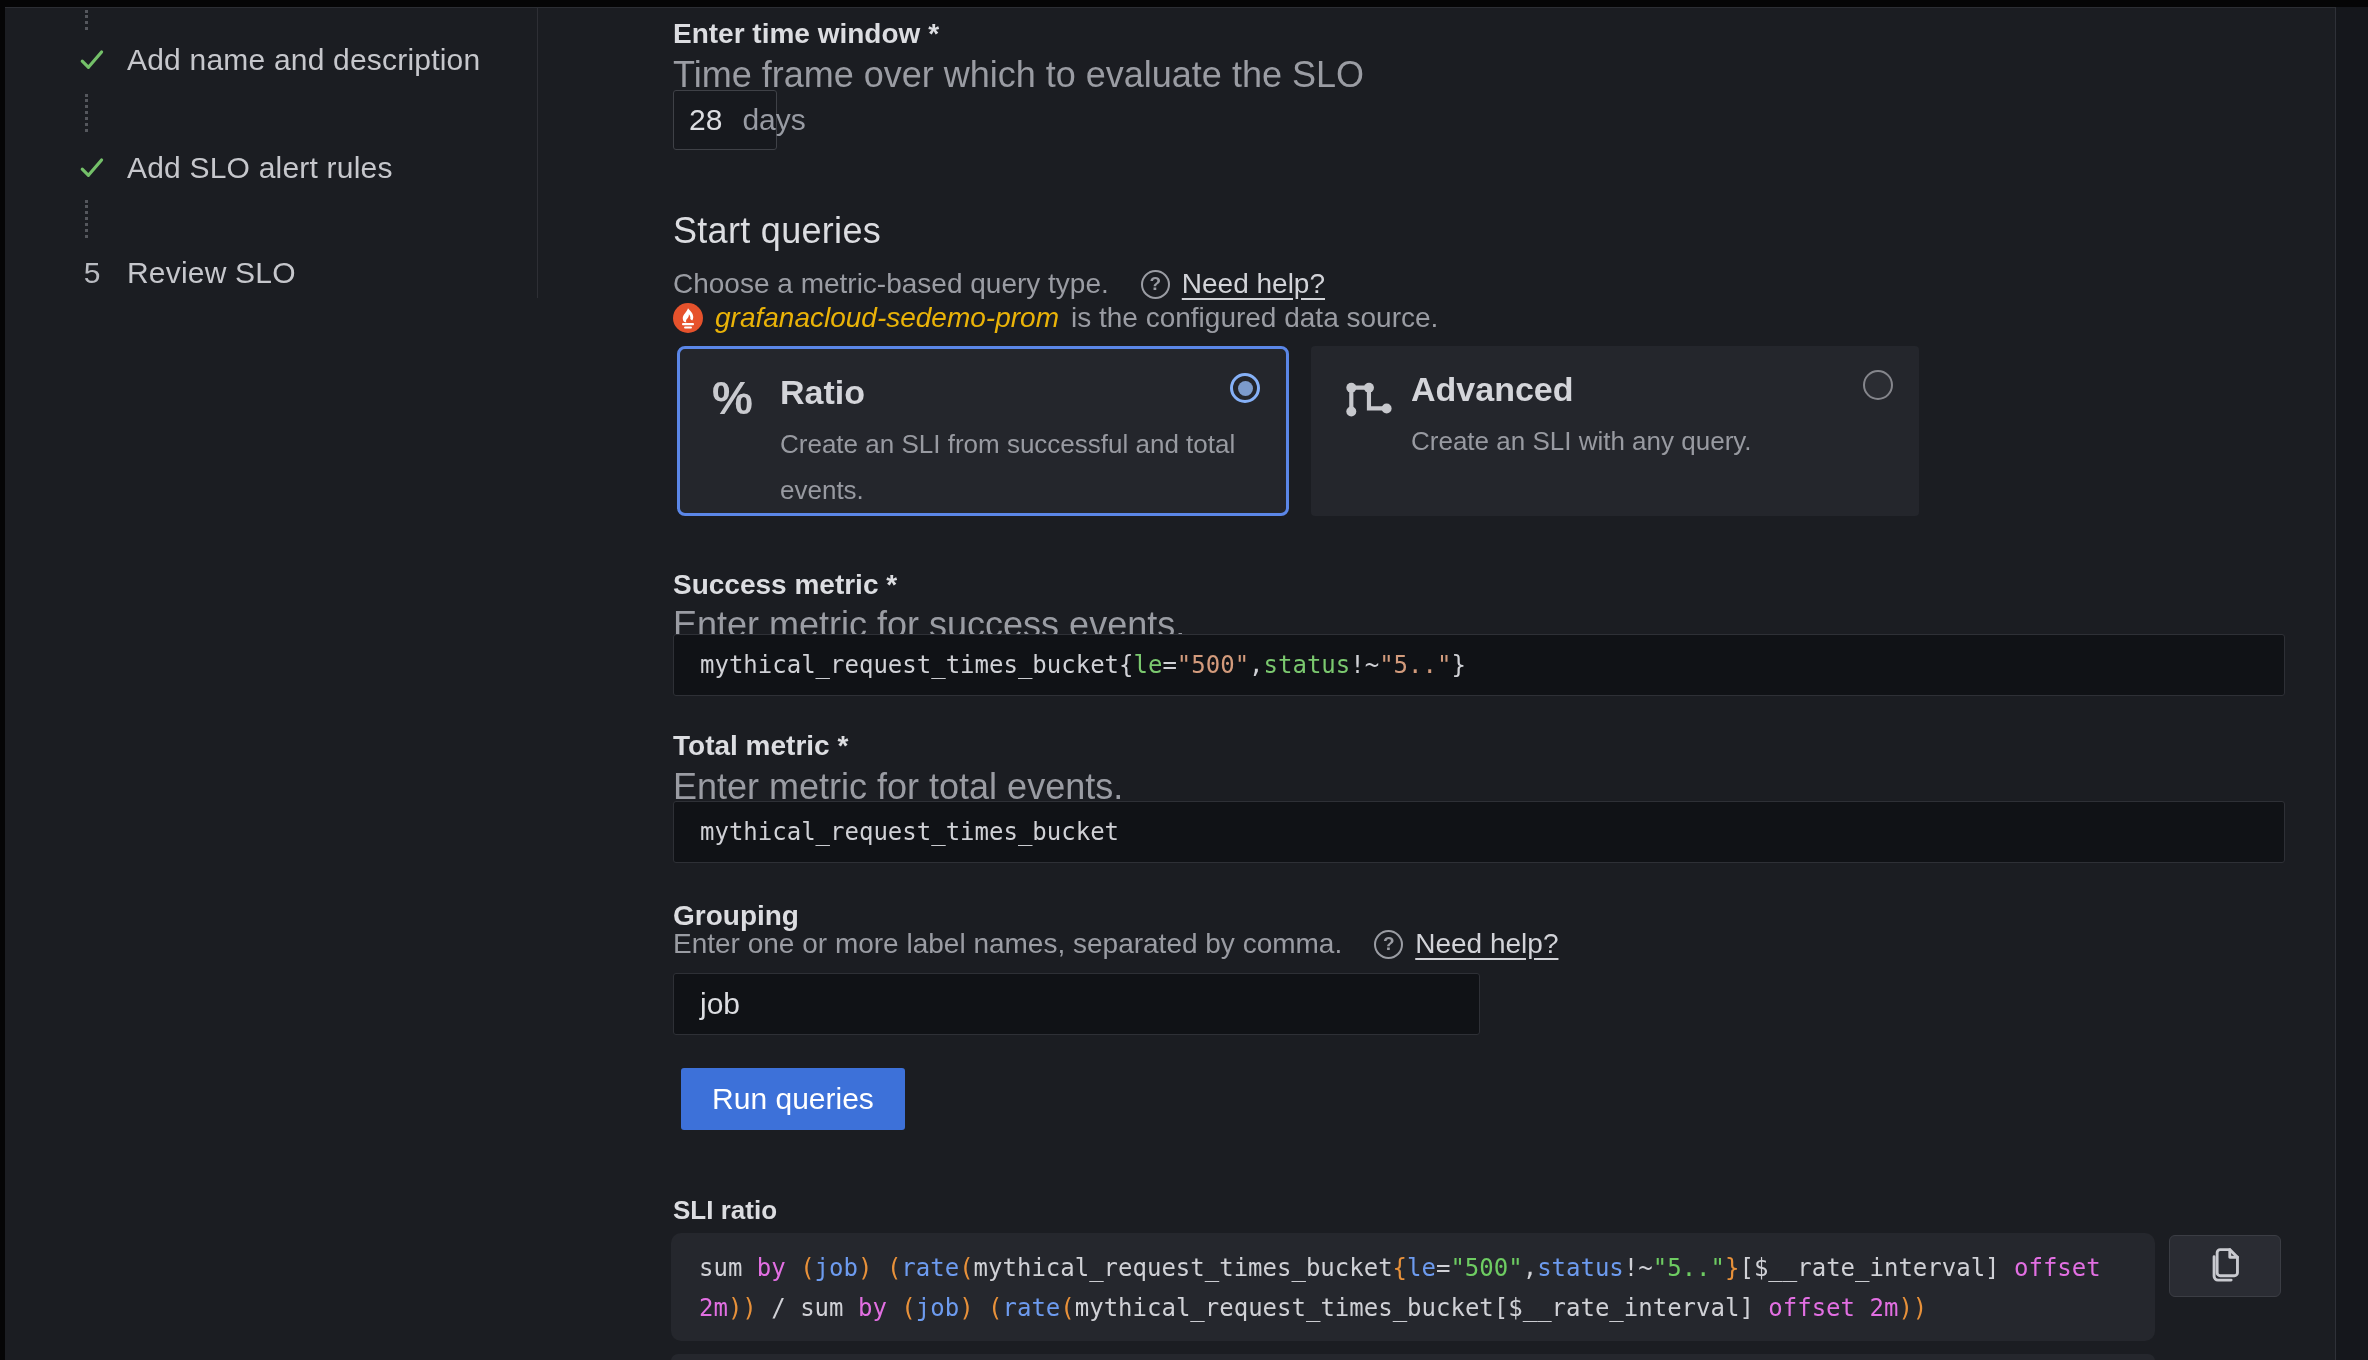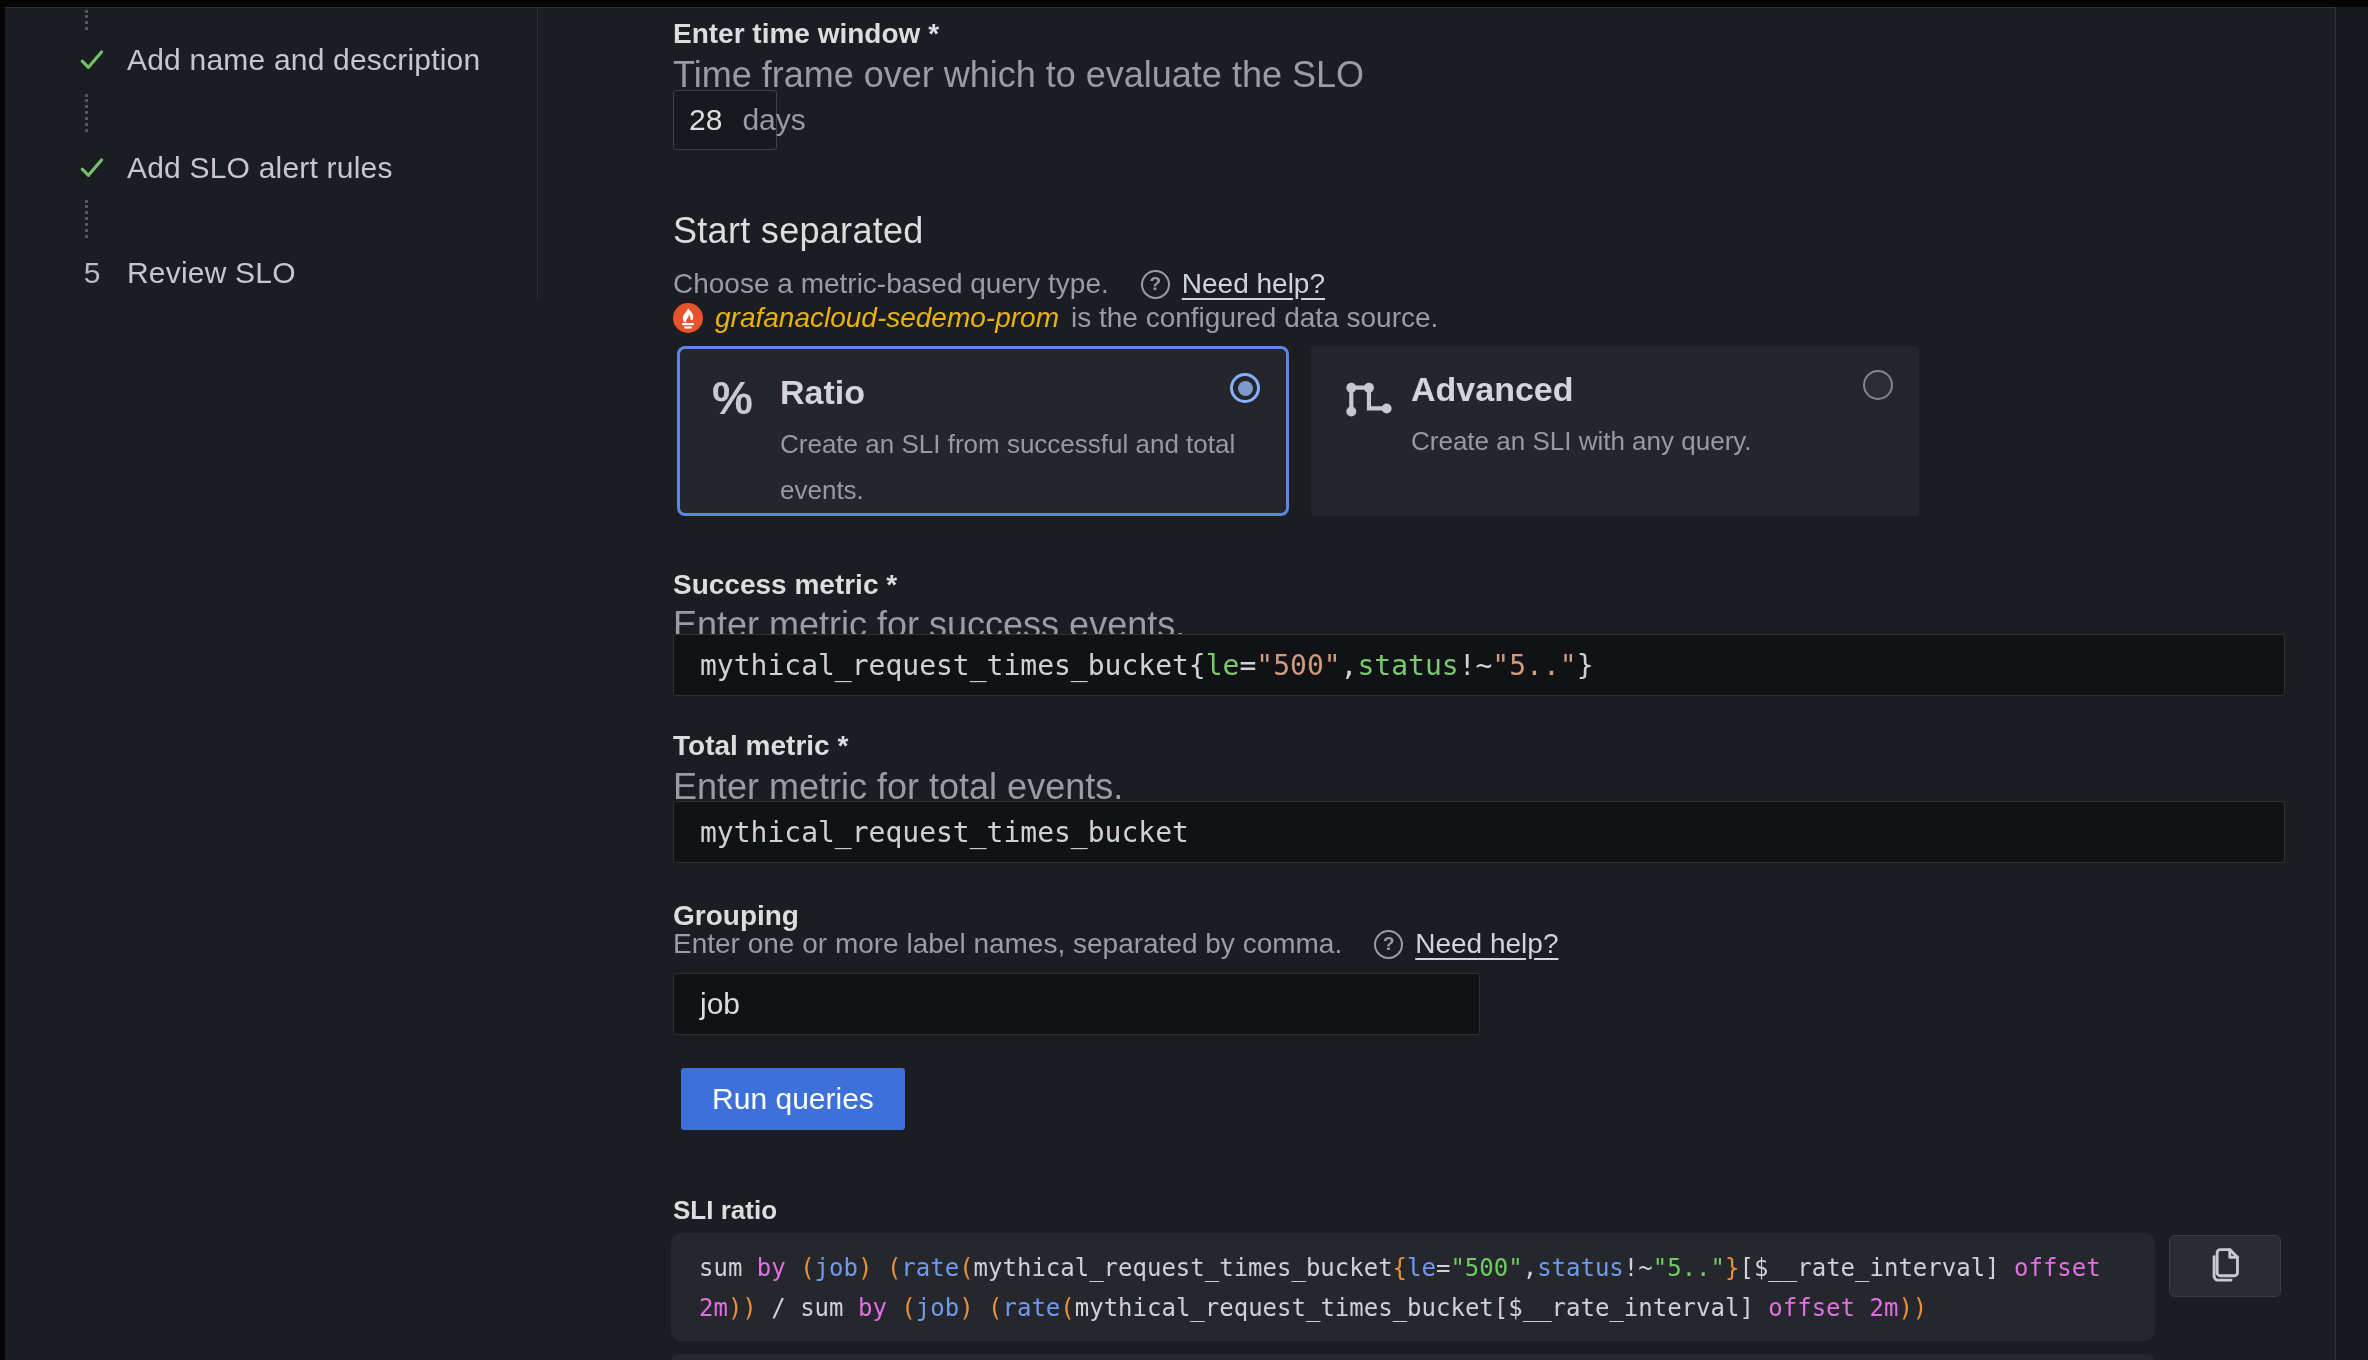--- a/index.html
+++ b/index.html
@@ -55,21 +55,21 @@
   .card .dsc{position:absolute;left:100px;top:72px;font-size:26px;line-height:46px;color:#989aa1;white-space:pre-line;width:480px;}
   .radio{position:absolute;right:26px;top:24px;width:30px;height:30px;border-radius:50%;}
   .radio.on{border:3px solid var(--radio-ring);display:flex;align-items:center;justify-content:center;}
   .radio.on::after{content:"";width:15px;height:15px;border-radius:50%;background:var(--radio-dot);}
   .radio.off{border:2px solid #85868c;background:#2b2d33;}
 
   
   .input{position:absolute;left:668px;height:62px;background:var(--bg-input);border:1px solid var(--border);
     border-radius:3px;display:flex;align-items:center;padding:0 26px;cursor:text;}
   .mono{font-family:"DejaVu Sans Mono","Liberation Mono",monospace;}
-  .input.mono{font-size:28px;color:var(--tk-p);}
+  .input.mono{font-size:24px;color:var(--tk-p);}
   .input .sans{font-size:30px;color:var(--text-bright);}
 
   
   .btn{position:absolute;left:676px;top:1060px;width:224px;height:62px;background:var(--blue);border:none;
     border-radius:3px;color:#fff;font-size:30px;font-weight:500;font-family:"Liberation Sans",sans-serif;cursor:pointer;}
 
   
   .codeblock{position:absolute;left:666px;top:1225px;width:1484px;height:108px;background:var(--bg-code);
     border-radius:10px;padding:15px 28px;font-size:24px;line-height:40px;}
   .codeblock .ln{white-space:nowrap;}
@@ -115,21 +115,21 @@
     <span class="lbl">Review SLO</span>
   </div>
 
   <div class="f-label" style="top:10px;">Enter time window *</div>
   <div class="f-desc" style="top:46px;">Time frame over which to evaluate the SLO</div>
   <div class="timebox">
     <span class="val">28</span>
     <span class="unit">days</span>
   </div>
 
-  <div class="h2">Start separated</div>
+  <div class="h2">Start queries</div>
   <div class="row" style="top:260px;">
     <span class="gray28">Choose a metric-based query type.</span>
     <span style="width:8px;"></span>
     <span class="help-icn">?</span>
     <span class="help-link">Need help?</span>
   </div>
   <div class="row" style="top:294px;">
     <span class="prom">
       <svg viewBox="0 0 32 32" width="30" height="30">
         <circle cx="16" cy="16" r="16" fill="#e6522c"></circle>

